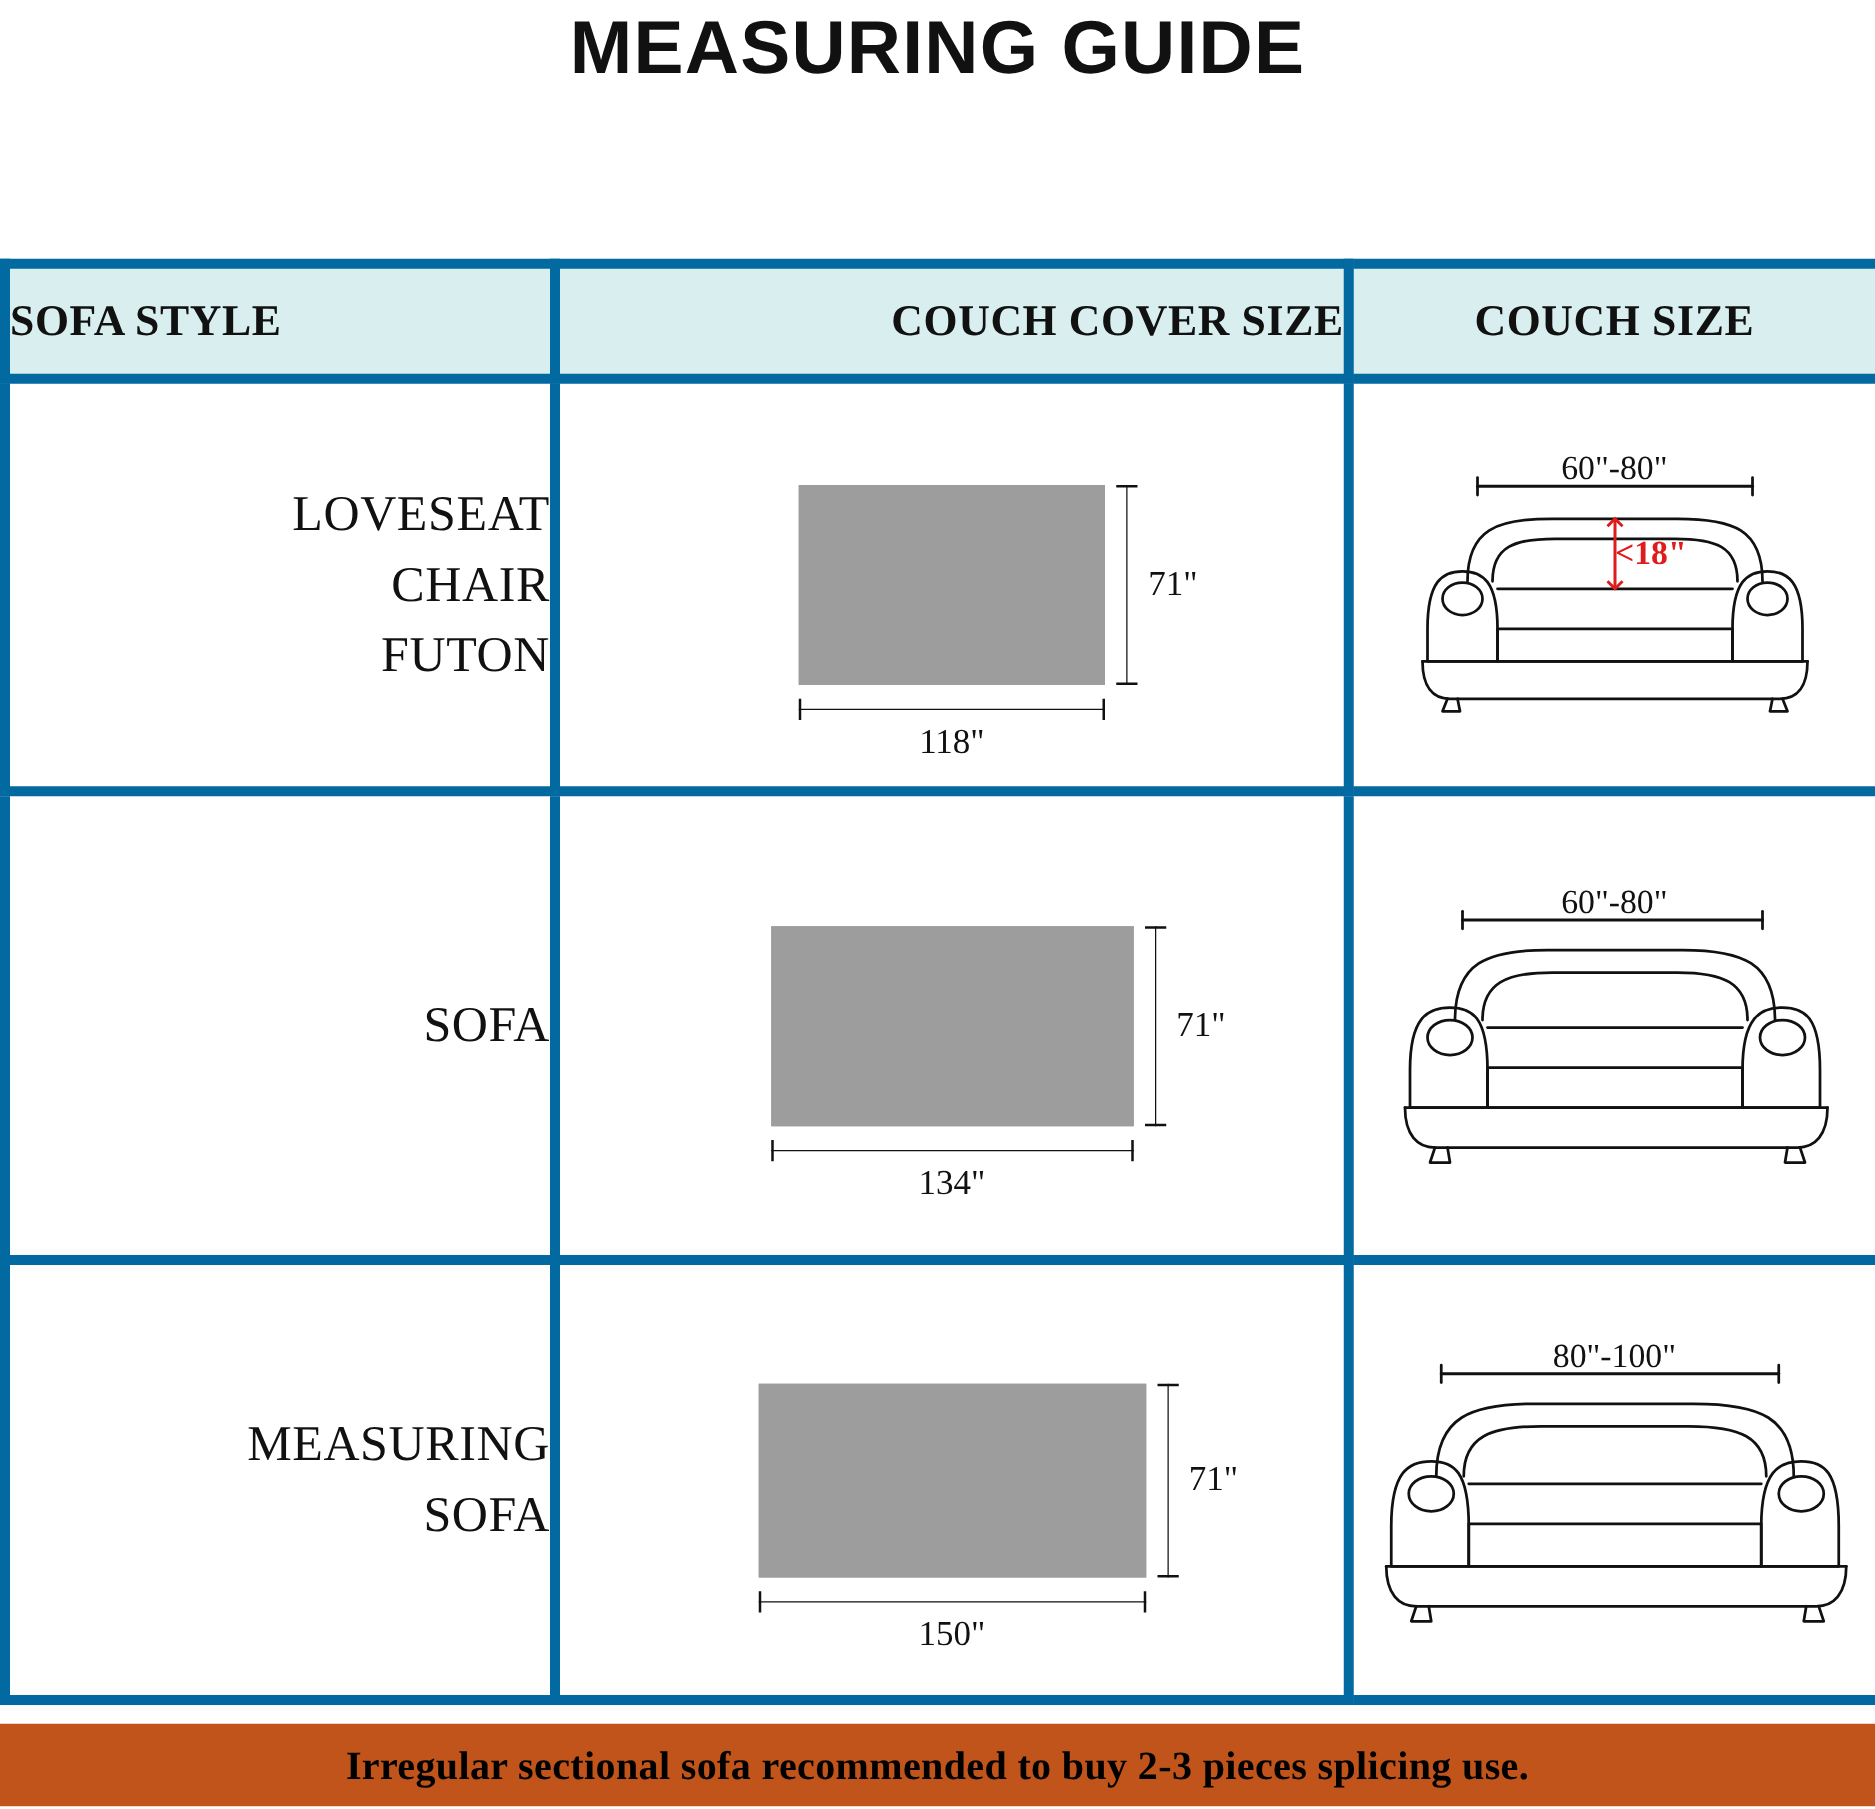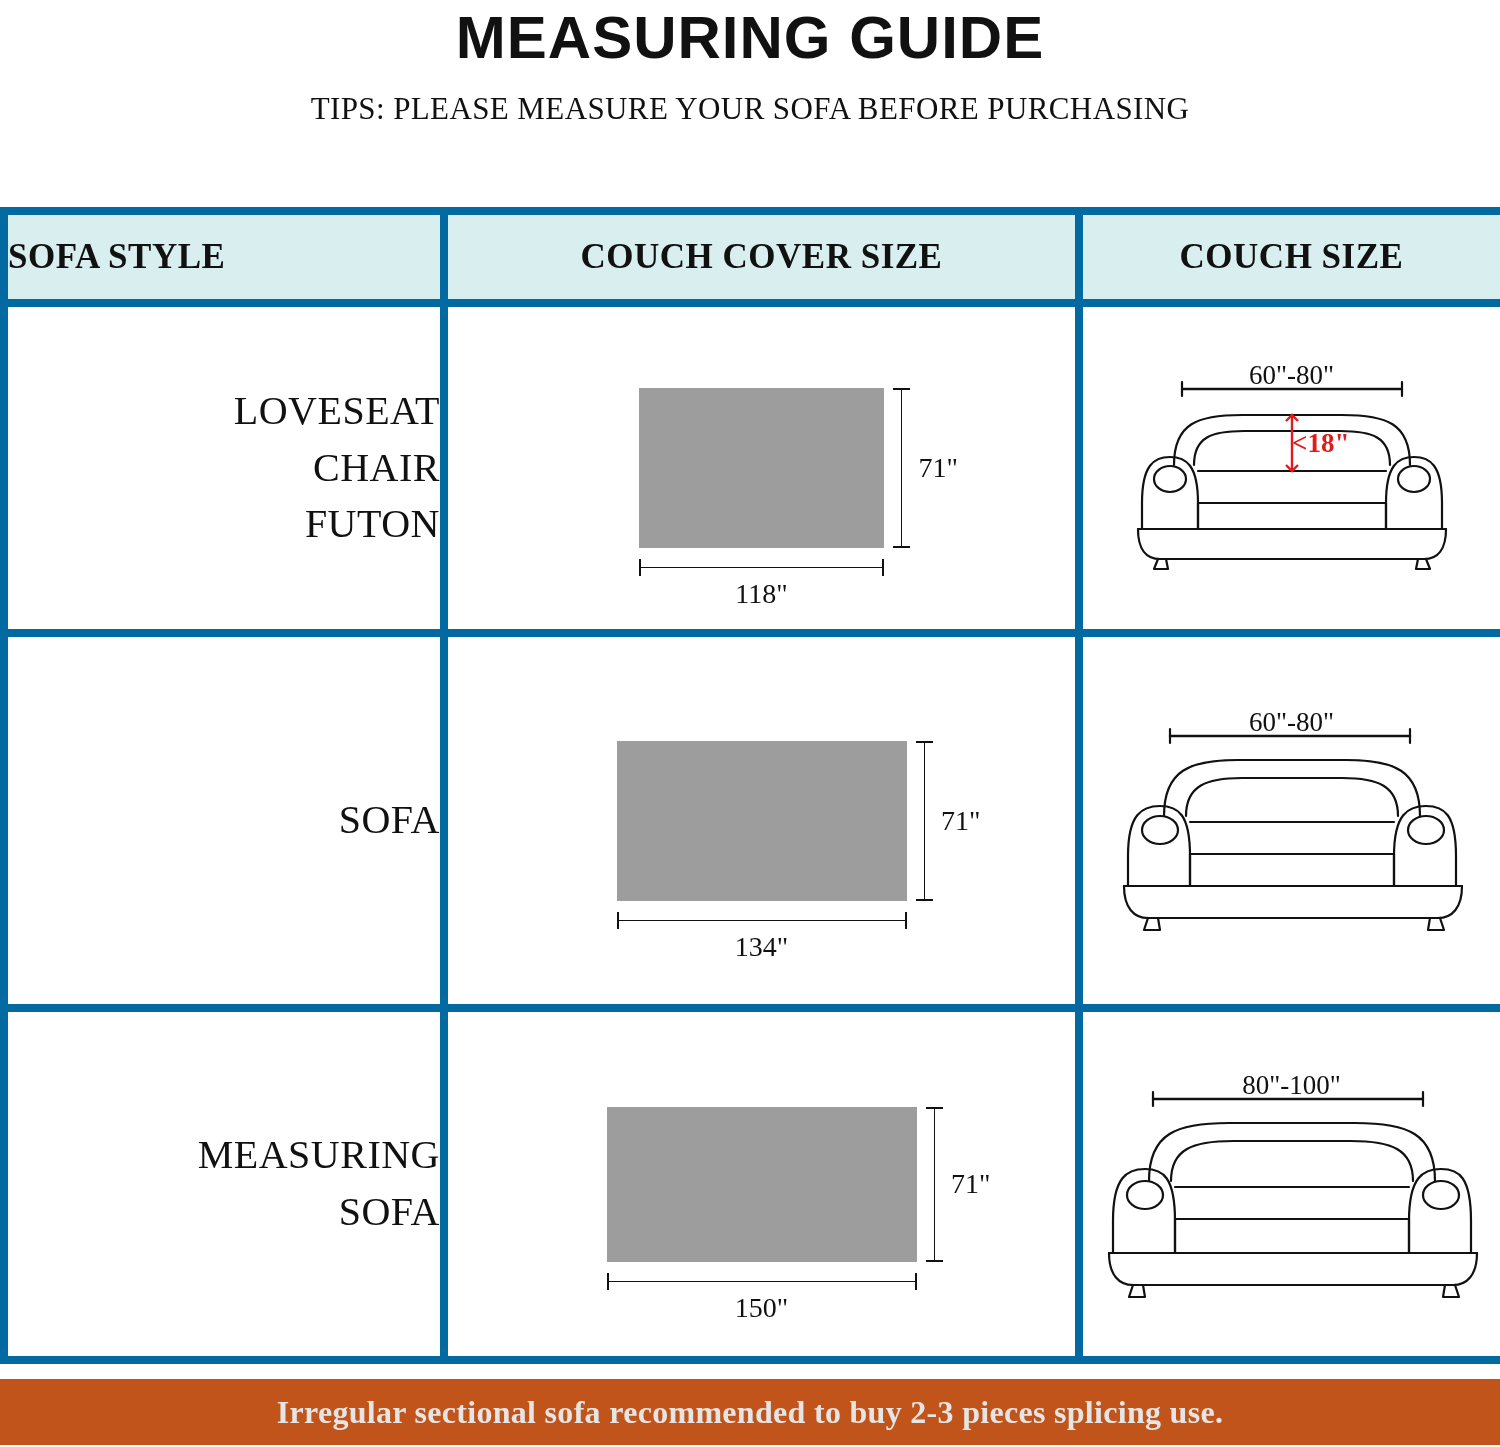--- a/index.html
+++ b/index.html
@@ -47,21 +47,21 @@
   }
   table.guide th {
     background: #d9eeee;
     height: 92px;
     font-family: "Liberation Serif", serif;
     font-weight: bold;
     font-size: 35px;
     letter-spacing: 0.5px;
   }
   .th-style { text-align: left; padding-left: 60px; }
-  .th-cover { text-align: center; }
+  .th-cover { text-align: right; }
   .th-couch { text-align: center; }
 
   .col-style { width: 440px; }
   .col-cover { width: 635px; }
   .col-couch { width: 425px; }
 
   .style-cell {
     text-align: right;
     font-family: "Liberation Serif", serif;
     font-size: 40px;
@@ -167,34 +167,33 @@
     left: 0;
     bottom: 8px;
     width: 1500px;
     height: 66px;
     background: #c0541a;
     display: flex;
     align-items: center;
     justify-content: center;
   }
   .banner-text {
-    color: #e5e5e5;
+    color: #000000;
     font-family: "Liberation Serif", serif;
     font-weight: bold;
     font-size: 32px;
     letter-spacing: 0.3px;
   }
 </style>
 </head>
 <body>
 
 <div class="page">
 
   <h1 class="title">MEASURING GUIDE</h1>
-  <div class="subtitle">TIPS: PLEASE MEASURE YOUR SOFA BEFORE PURCHASING</div>
 
   <table class="guide">
     <colgroup>
       <col class="col-style">
       <col class="col-cover">
       <col class="col-couch">
     </colgroup>
     <thead>
       <tr>
         <th class="th-style">SOFA STYLE</th>

